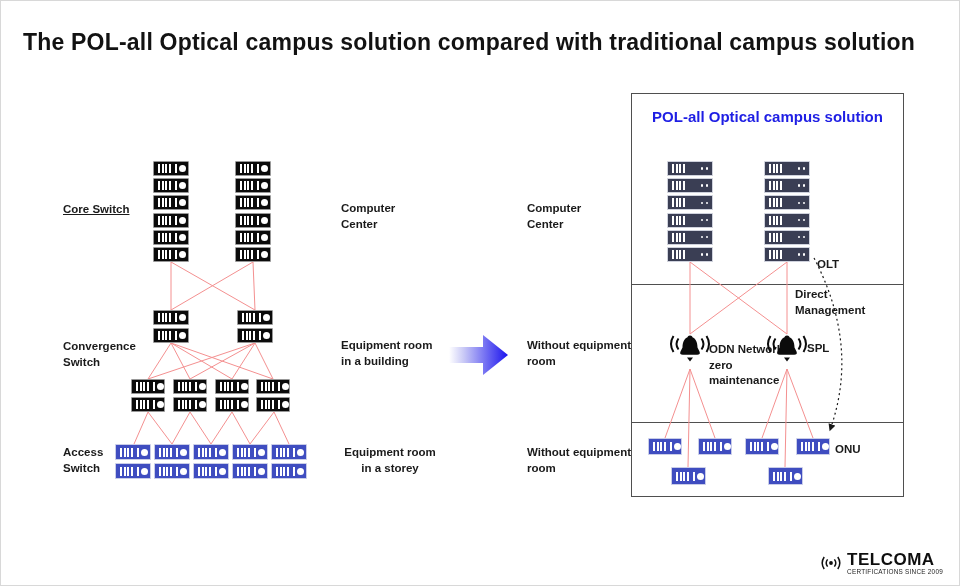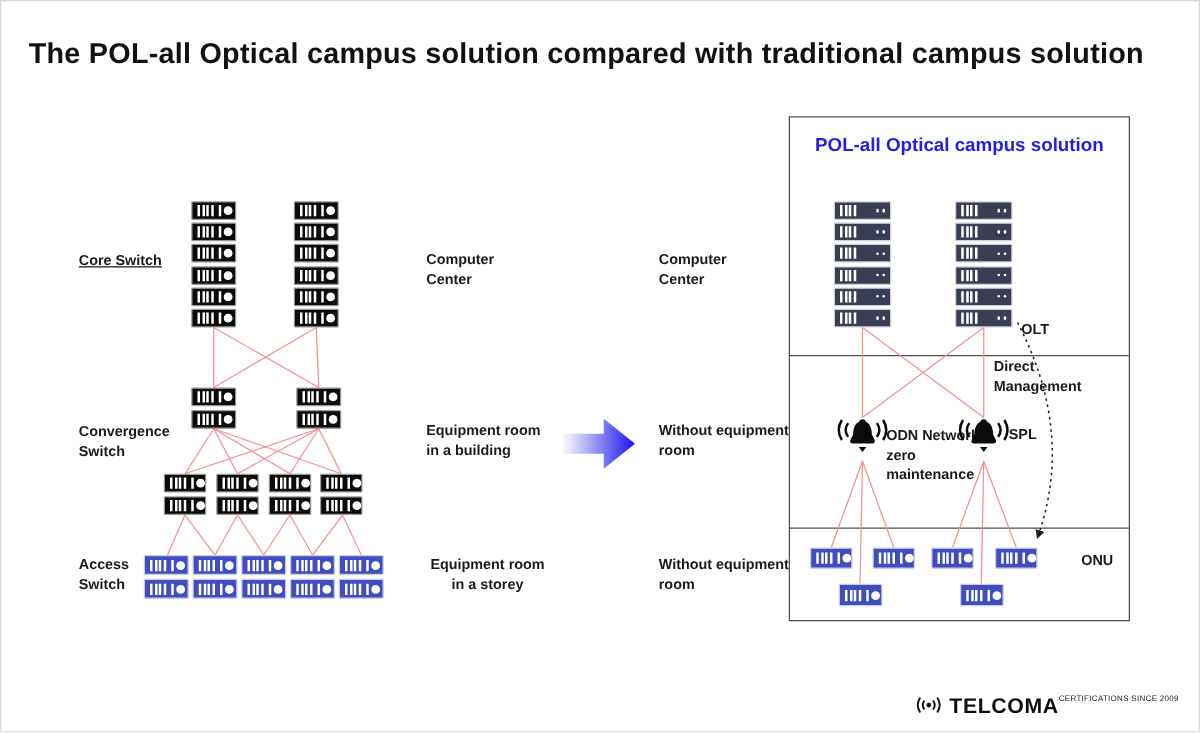--- a/index.html
+++ b/index.html
@@ -27,21 +27,21 @@
   .unit .bar.b5{margin-left:2.6px;}
   .unit .dot{width:7px;height:7px;border-radius:50%;background:#fff;margin-left:auto;flex:0 0 auto;}
   .unit .mini{width:2.4px;height:2.4px;border-radius:50%;background:#fff;flex:0 0 auto;}
   .unit .mini.m1{margin-left:auto;margin-right:2.6px;}
   .unit.black{background:#0b0b0b;border:1px solid #989898;}
   .unit.blue{background:#3f4dc0;border:1px solid #c9cde8;}
   .unit.navy{background:#3a3e54;border:1px solid #cfd2dd;}
   .overlay{position:absolute;left:0;top:0;width:960px;height:586px;pointer-events:none;}
   .bell{position:absolute;}
   .logo{position:absolute;right:16px;bottom:10px;display:flex;align-items:center;gap:3px;}
-  .logo-text{display:flex;flex-direction:row;line-height:1;}
+  .logo-text{display:flex;flex-direction:column;line-height:1;}
   .logo-brand{font-size:17px;font-weight:800;letter-spacing:.5px;color:#0e0e0e;}
   .logo-tagline{font-size:6.4px;letter-spacing:.24px;color:#222;margin-top:1px;}
 </style>
 </head>
 <body>
 
 <div class="canvas">
 
   <h1 class="page-title">The POL-all Optical campus solution compared with traditional campus solution</h1>
 
@@ -69,21 +69,21 @@
 
   <div class="panel right">
     <div class="panel-title" style="top:13px;">POL-all Optical campus solution</div>
     <div class="hdiv" style="top:190px;"></div>
     <div class="hdiv" style="top:328px;"></div>
   </div>
   <div class="lbl" style="left:816px;top:240px;margin-top:16px;">OLT</div>
   <div class="lbl" style="left:794px;top:286px;width:88px;">Direct Management</div>
   <div class="lbl" style="left:806px;top:340px;">SPL</div>
   <div class="lbl" style="left:708px;top:341px;width:88px;">ODN Network zero maintenance</div>
-  <div class="lbl" style="left:834px;top:441px;margin-left:30px;">ONU</div>
+  <div class="lbl" style="left:834px;top:441px;">ONU</div>
 
   <svg class="bell" style="left:667px;top:332px;" width="44" height="36" viewBox="0 0 44 36">
     <circle cx="22" cy="5" r="2.6" fill="#0b0b0b"></circle>
     <path d="M22 4 C16.5 4 14.5 9 14.5 14.5 L12.5 18.5 C11.5 20.6 12.6 21.8 14.8 21.8 L29.2 21.8 C31.4 21.8 32.5 20.6 31.5 18.5 L29.5 14.5 C29.5 9 27.5 4 22 4 Z" fill="#0b0b0b"></path>
     <path d="M19 24.6 L25 24.6 L22 28.6 Z" fill="#0b0b0b"></path>
     <path d="M10.5 5.5 Q6.5 11 10.5 16.5" fill="none" stroke="#0b0b0b" stroke-width="2"></path>
     <path d="M5.5 3 Q0.5 11 5.5 19" fill="none" stroke="#0b0b0b" stroke-width="2"></path>
     <path d="M33.5 5.5 Q37.5 11 33.5 16.5" fill="none" stroke="#0b0b0b" stroke-width="2"></path>
     <path d="M38.5 3 Q43.5 11 38.5 19" fill="none" stroke="#0b0b0b" stroke-width="2"></path>
   </svg>

